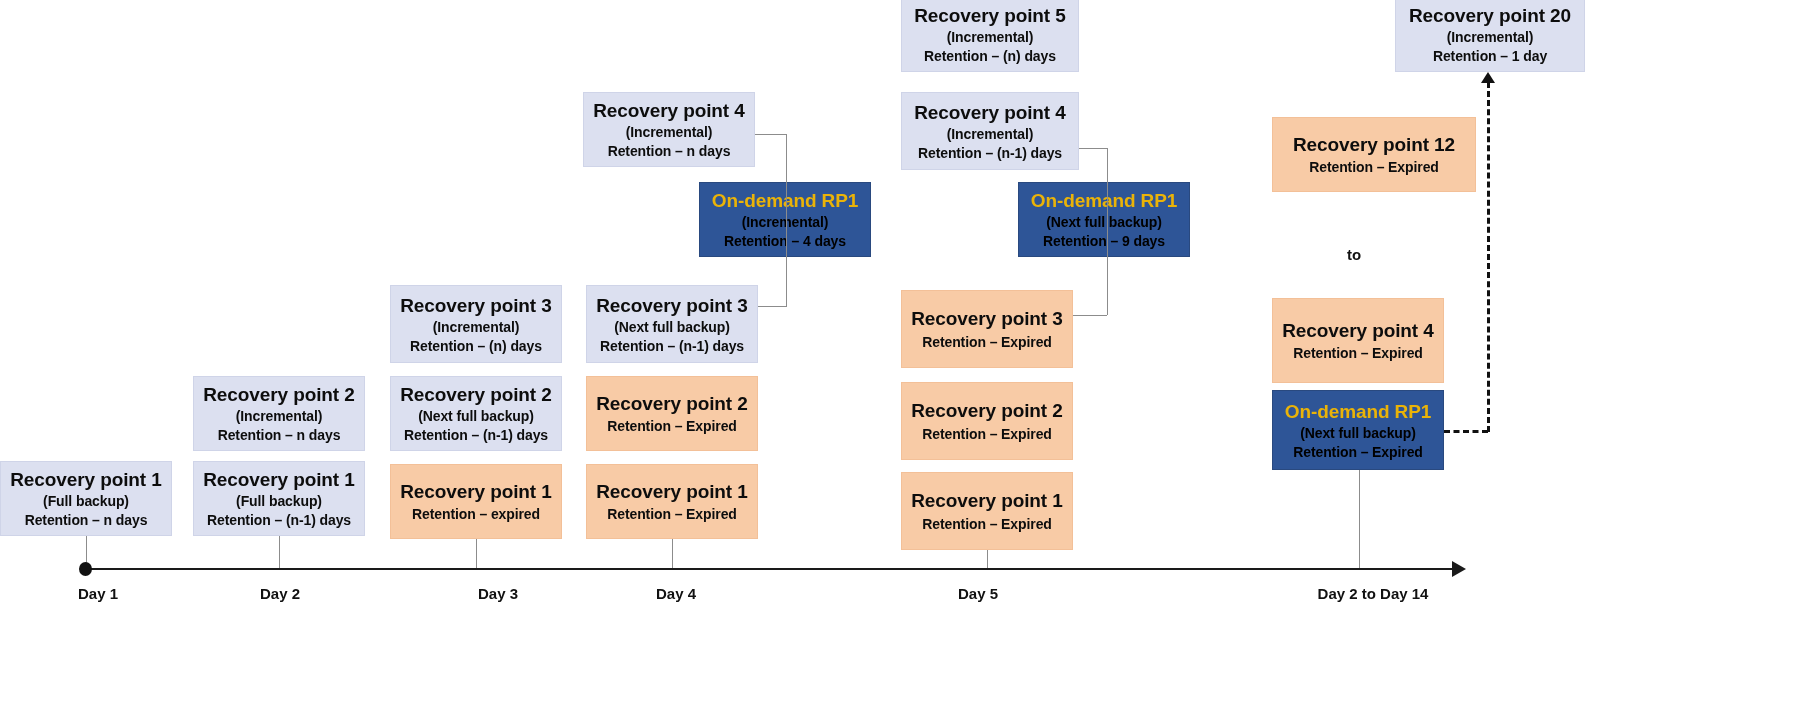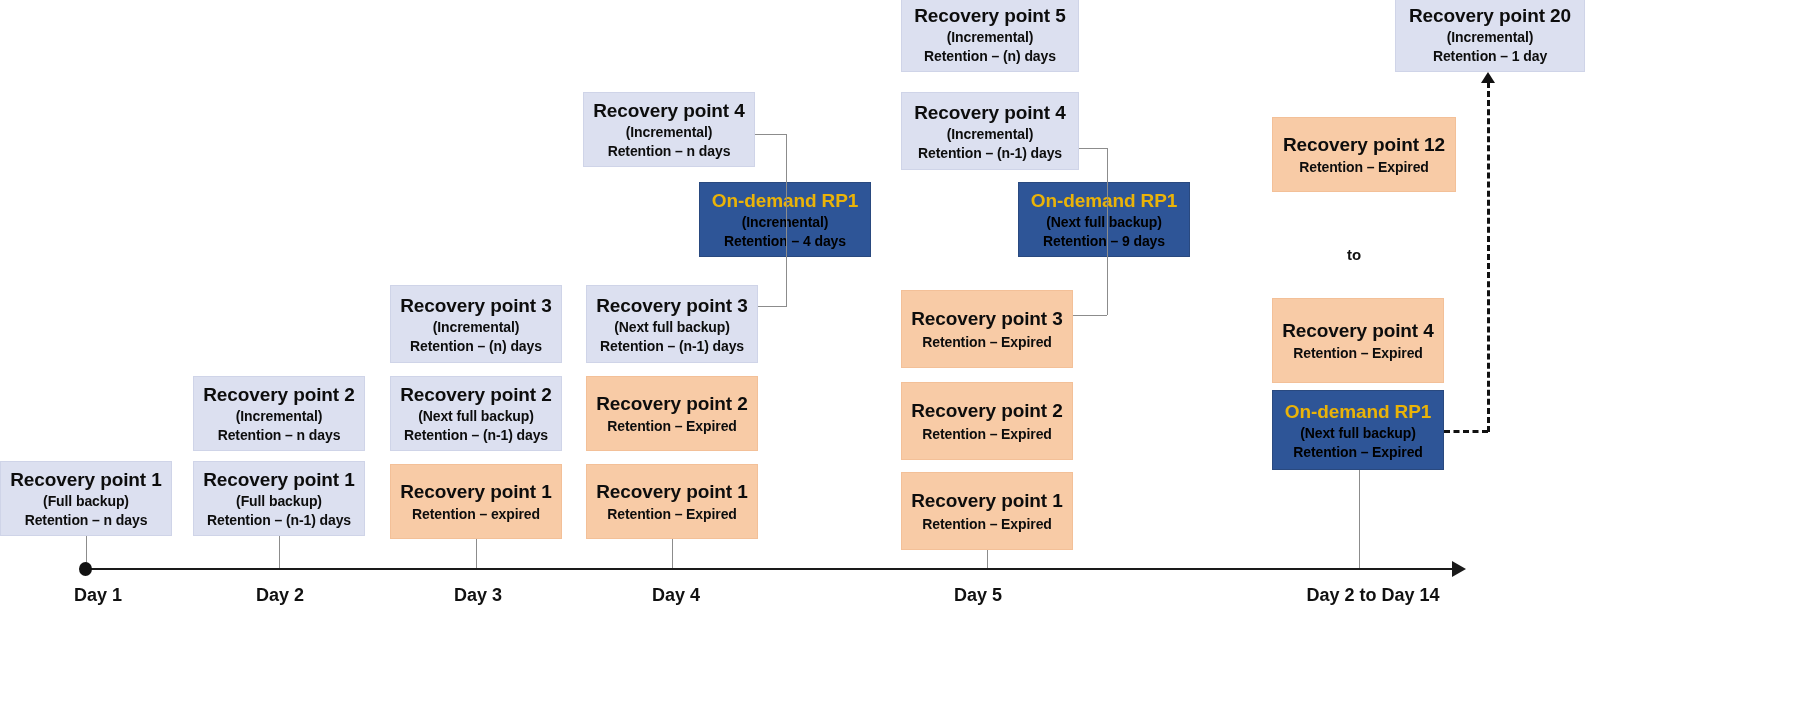--- a/index.html
+++ b/index.html
@@ -76,21 +76,21 @@
     border-radius:50%;
     background:#111111;
   }
   .tick{
     position:absolute;
     width:1px;
     background:#8c8c8c;
   }
   .daylabel{
     position:absolute;
-    font-size:18px;
+    font-size:15px;
     font-weight:bold;
     color:#111111;
     text-align:right;
     white-space:nowrap;
     transform:translateX(-50%);
   }
 
   
   .conn{
     position:absolute;
@@ -211,21 +211,21 @@
   <div class="card orange two" style="left:901px; top:472px; width:172px; height:78px;">
     <div class="t1">Recovery point 1</div>
     <div class="t3">Retention – Expired</div>
   </div>
 
   <div class="card blue" style="left:1395px; top:-3px; width:190px; height:75px;">
     <div class="t1">Recovery point 20</div>
     <div class="t2">(Incremental)</div>
     <div class="t3">Retention – 1 day</div>
   </div>
-  <div class="card orange two" style="left:1272px; top:117px; width:184px; height:75px;">
+  <div class="card orange two" style="left:1272px; top:117px; width:204px; height:75px;">
     <div class="t1">Recovery point 12</div>
     <div class="t3">Retention – Expired</div>
   </div>
 
   <div class="tolabel" style="left:1347px; top:246px;">to</div>
 
   <div class="card orange two" style="left:1272px; top:298px; width:172px; height:85px;">
     <div class="t1">Recovery point 4</div>
     <div class="t3">Retention – Expired</div>
   </div>
@@ -253,18 +253,18 @@
   <div class="tick" style="left:672px; top:539px; height:31px;"></div>
   <div class="tick" style="left:987px; top:550px; height:20px;"></div>
   <div class="tick" style="left:1359px; top:470px; height:100px;"></div>
 
   <div id="axis"></div>
   <div id="axis-head"></div>
   <div id="axis-dot"></div>
 
   <div class="daylabel" style="left:98px; top:585px;">Day 1</div>
   <div class="daylabel" style="left:280px; top:585px;">Day 2</div>
-  <div class="daylabel" style="left:478px; top:585px;">Day 3</div>
+  <div class="daylabel" style="left:498px; top:585px;">Day 3</div>
   <div class="daylabel" style="left:676px; top:585px;">Day 4</div>
   <div class="daylabel" style="left:978px; top:585px;">Day 5</div>
   <div class="daylabel" style="left:1373px; top:585px;">Day 2 to Day 14</div>
 
 </div>
 
 </body></html>

